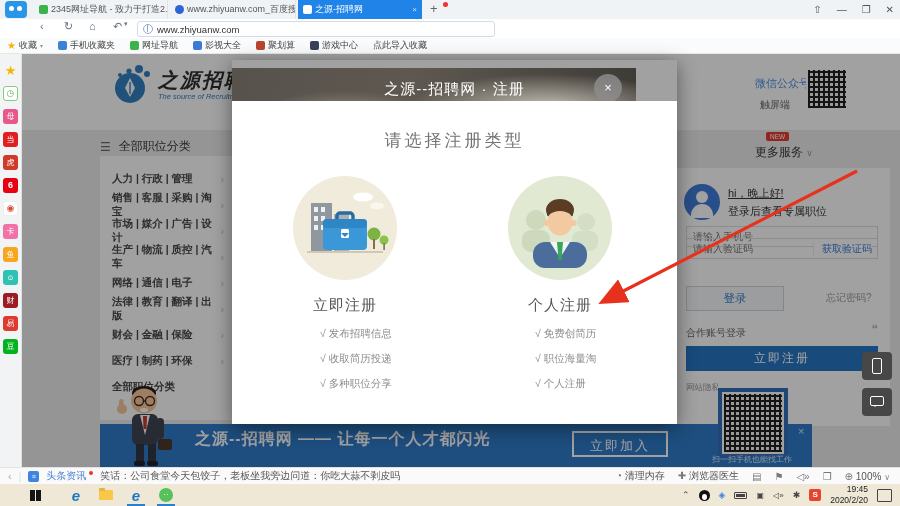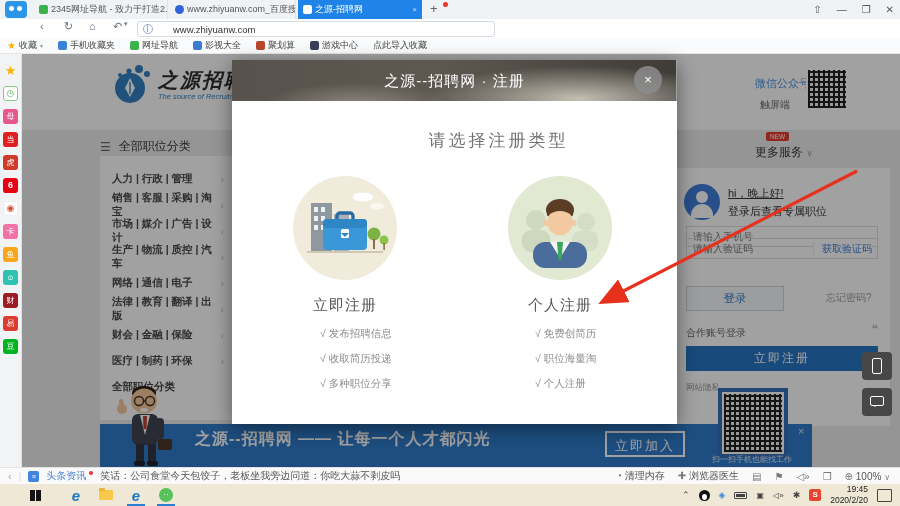--- a/index.html
+++ b/index.html
@@ -14,21 +14,21 @@
   .tab{position:absolute;top:0;height:19px;display:flex;align-items:center;gap:3px;padding:0 5px;
     font-size:9px;color:#555;white-space:nowrap;overflow:hidden;border-right:1px solid #e0e4e8;box-sizing:border-box;}
   .tab .fav{width:9px;height:9px;border-radius:2px;flex:0 0 auto;}
   .tab.active{background:#1f83e8;color:#fff;border-right:none;}
   .tab .tclose{margin-left:auto;font-size:8px;color:#cfe3fa;}
   .newtab{position:absolute;left:430px;top:1px;font-size:13px;color:#666;}
   .reddot{position:absolute;left:443px;top:2px;width:5px;height:5px;border-radius:50%;background:#f3302a;}
   .winctl{position:absolute;right:6px;top:0;height:19px;display:flex;gap:15px;align-items:center;font-size:10px;color:#555;}
   .navbar{position:absolute;left:0;top:19px;width:900px;height:19px;background:#ffffff;border-bottom:1px solid #e4e7ea;}
   .navico{position:absolute;top:1px;font-size:11px;color:#6b7480;}
-  .addr{position:absolute;left:137px;top:2px;width:346px;height:14px;border:1px solid #d6dbe1;border-radius:3px;background:#fff;display:flex;align-items:center;gap:20px;padding:0 5px;}
+  .addr{position:absolute;left:137px;top:2px;width:346px;height:14px;border:1px solid #d6dbe1;border-radius:3px;background:#fff;display:flex;align-items:center;gap:4px;padding:0 5px;}
   .globe{width:8px;height:8px;border:1px solid #8fabd0;border-radius:50%;position:relative;flex:0 0 auto;}
   .globe::before{content:"";position:absolute;left:3px;top:-1px;width:2px;height:8px;border-left:1px solid #8fabd0;}
   .addr input{border:none;outline:none;font-size:9.5px;color:#333;width:100%;padding:0;background:transparent;font-family:inherit;}
   .searchzone{position:absolute;left:552px;top:20px;height:17px;display:flex;align-items:center;gap:6px;font-size:10px;color:#8a939e;}
   .bpaw{width:11px;height:11px;border-radius:50%;background:#2f64d8;position:relative;}
   .bpaw::before{content:"";position:absolute;left:3px;top:3px;width:5px;height:5px;background:#fff;border-radius:50% 50% 40% 40%;}
   .sinput{border:none;outline:none;background:transparent;font-size:9.5px;color:#9aa2ab;width:130px;font-family:inherit;}
   .mag{width:7px;height:7px;border:1.4px solid #9aa2ab;border-radius:50%;position:relative;}
   .mag::after{content:"";position:absolute;left:6px;top:6px;width:4px;height:1.5px;background:#9aa2ab;transform:rotate(45deg);}
   .tbox{width:13px;height:13px;background:#e8453c;color:#fff;border-radius:2px;font-size:9px;line-height:13px;text-align:center;}
@@ -84,41 +84,41 @@
   .forgot{position:absolute;left:150px;top:123px;font-size:10px;color:#999;}
   .partner{position:absolute;left:10px;top:158px;font-size:10px;color:#666;text-align:center;}
   .chatbubs{position:absolute;right:12px;top:154px;font-size:12px;color:#b9bfc6;}
   .regbtn{position:absolute;left:10px;top:178px;width:192px;height:25px;background:#2273c4;color:#fff;font-size:12px;line-height:25px;text-align:center;letter-spacing:2px;}
   .privacy{position:absolute;left:10px;top:214px;font-size:8.5px;color:#999;}
   .qrbig{position:absolute;left:696px;top:334px;width:62px;height:62px;border:4px solid #2e6cb8;z-index:3;}
   .qrtip{position:absolute;left:690px;top:400px;font-size:8px;color:#d9e6f7;z-index:3;}
   .banner{position:absolute;left:78px;top:370px;width:712px;height:43px;background:#2b79c9;z-index:2;}
   .bantitle{position:absolute;left:95px;top:5px;font-size:16px;font-weight:bold;color:#fff;letter-spacing:1px;}
   .bansub{position:absolute;left:97px;top:27px;font-size:9px;color:rgba(255,255,255,.78);letter-spacing:1px;}
-  .joinbtn{position:absolute;left:505px;top:7px;width:80px;height:26px;border:2px solid #fff;color:#fff;font-size:13px;line-height:26px;text-align:center;letter-spacing:2px;box-sizing:border-box;}
+  .joinbtn{position:absolute;left:472px;top:7px;width:96px;height:26px;border:2px solid #fff;color:#fff;font-size:13px;line-height:26px;text-align:center;letter-spacing:2px;box-sizing:border-box;}
   .banclose{position:absolute;left:698px;top:1px;font-size:11px;color:#cfe0f5;}
   .mascot{position:absolute;left:88px;top:329px;z-index:3;}
   .floatbtn{position:absolute;left:840px;width:30px;height:28px;background:#474747;border-radius:4px;z-index:6;}
   .fb1{top:298px}.fb2{top:334px}
   .phoneglyph{position:absolute;left:10px;top:6px;width:10px;height:16px;border:1.5px solid #fff;border-radius:2px;box-sizing:border-box;}
   .chatglyph{position:absolute;left:8px;top:8px;width:14px;height:10px;border:1.5px solid #fff;border-radius:2px;box-sizing:border-box;}
   .chatglyph::after{content:"";position:absolute;left:2px;bottom:-4px;border:2px solid transparent;border-top-color:#fff;}
   .overlay{position:absolute;left:0;top:0;width:878px;height:413px;background:rgba(8,8,8,.38);z-index:5;}
 
   
   .modal{position:absolute;left:232px;top:60px;width:445px;height:364px;z-index:30;box-shadow:0 4px 18px rgba(0,0,0,.45);}
-  .mhead{position:absolute;left:0;top:0;width:404px;height:41px;overflow:hidden;background:
+  .mhead{position:absolute;left:0;top:8px;width:404px;height:41px;overflow:hidden;background:
      radial-gradient(ellipse 55% 130% at 78% 95%, rgba(226,220,207,.8), rgba(226,220,207,0) 62%),
      radial-gradient(ellipse 35% 90% at 28% 110%, rgba(205,196,186,.45), transparent 60%),
-     linear-gradient(95deg,#57524c 0%,#5e5850 45%,#3e3b37 100%); padding-left: 40px;}
+     linear-gradient(95deg,#57524c 0%,#5e5850 45%,#3e3b37 100%);}
   .mtitle{position:absolute;left:0;top:0;width:445px;height:41px;line-height:41px;text-align:center;color:#fff;font-size:15px;letter-spacing:1px;}
   .mclose{position:absolute;right:14px;top:6px;width:28px;height:28px;border-radius:50%;background:rgba(140,140,140,.85);color:#fff;
      font-size:13px;line-height:28px;text-align:center;}
   .mbody{position:absolute;left:0;top:41px;width:445px;height:323px;background:#fff;}
-  .msub{position:absolute;left:0;top:28px;width:445px;text-align:center;font-size:17px;color:#737373;letter-spacing:3px;padding-left:44px;}
+  .msub{position:absolute;left:0;top:28px;width:445px;text-align:center;font-size:17px;color:#737373;letter-spacing:3px;}
   .opt-circle{position:absolute;top:75px;width:104px;height:104px;}
   .oc1{left:61px}.oc2{left:276px}
   .optlabel{position:absolute;top:195px;width:120px;text-align:center;font-size:15px;color:#555;letter-spacing:1px;}
   .ol1{left:53px}.ol2{left:268px}
   .feat{position:absolute;top:220px;font-size:10.5px;color:#8d8d8d;line-height:25px;}
   .ft1{left:88px}.ft2{left:303px}
 
   
   .arrow{position:absolute;left:0;top:0;z-index:40;pointer-events:none;}
 

